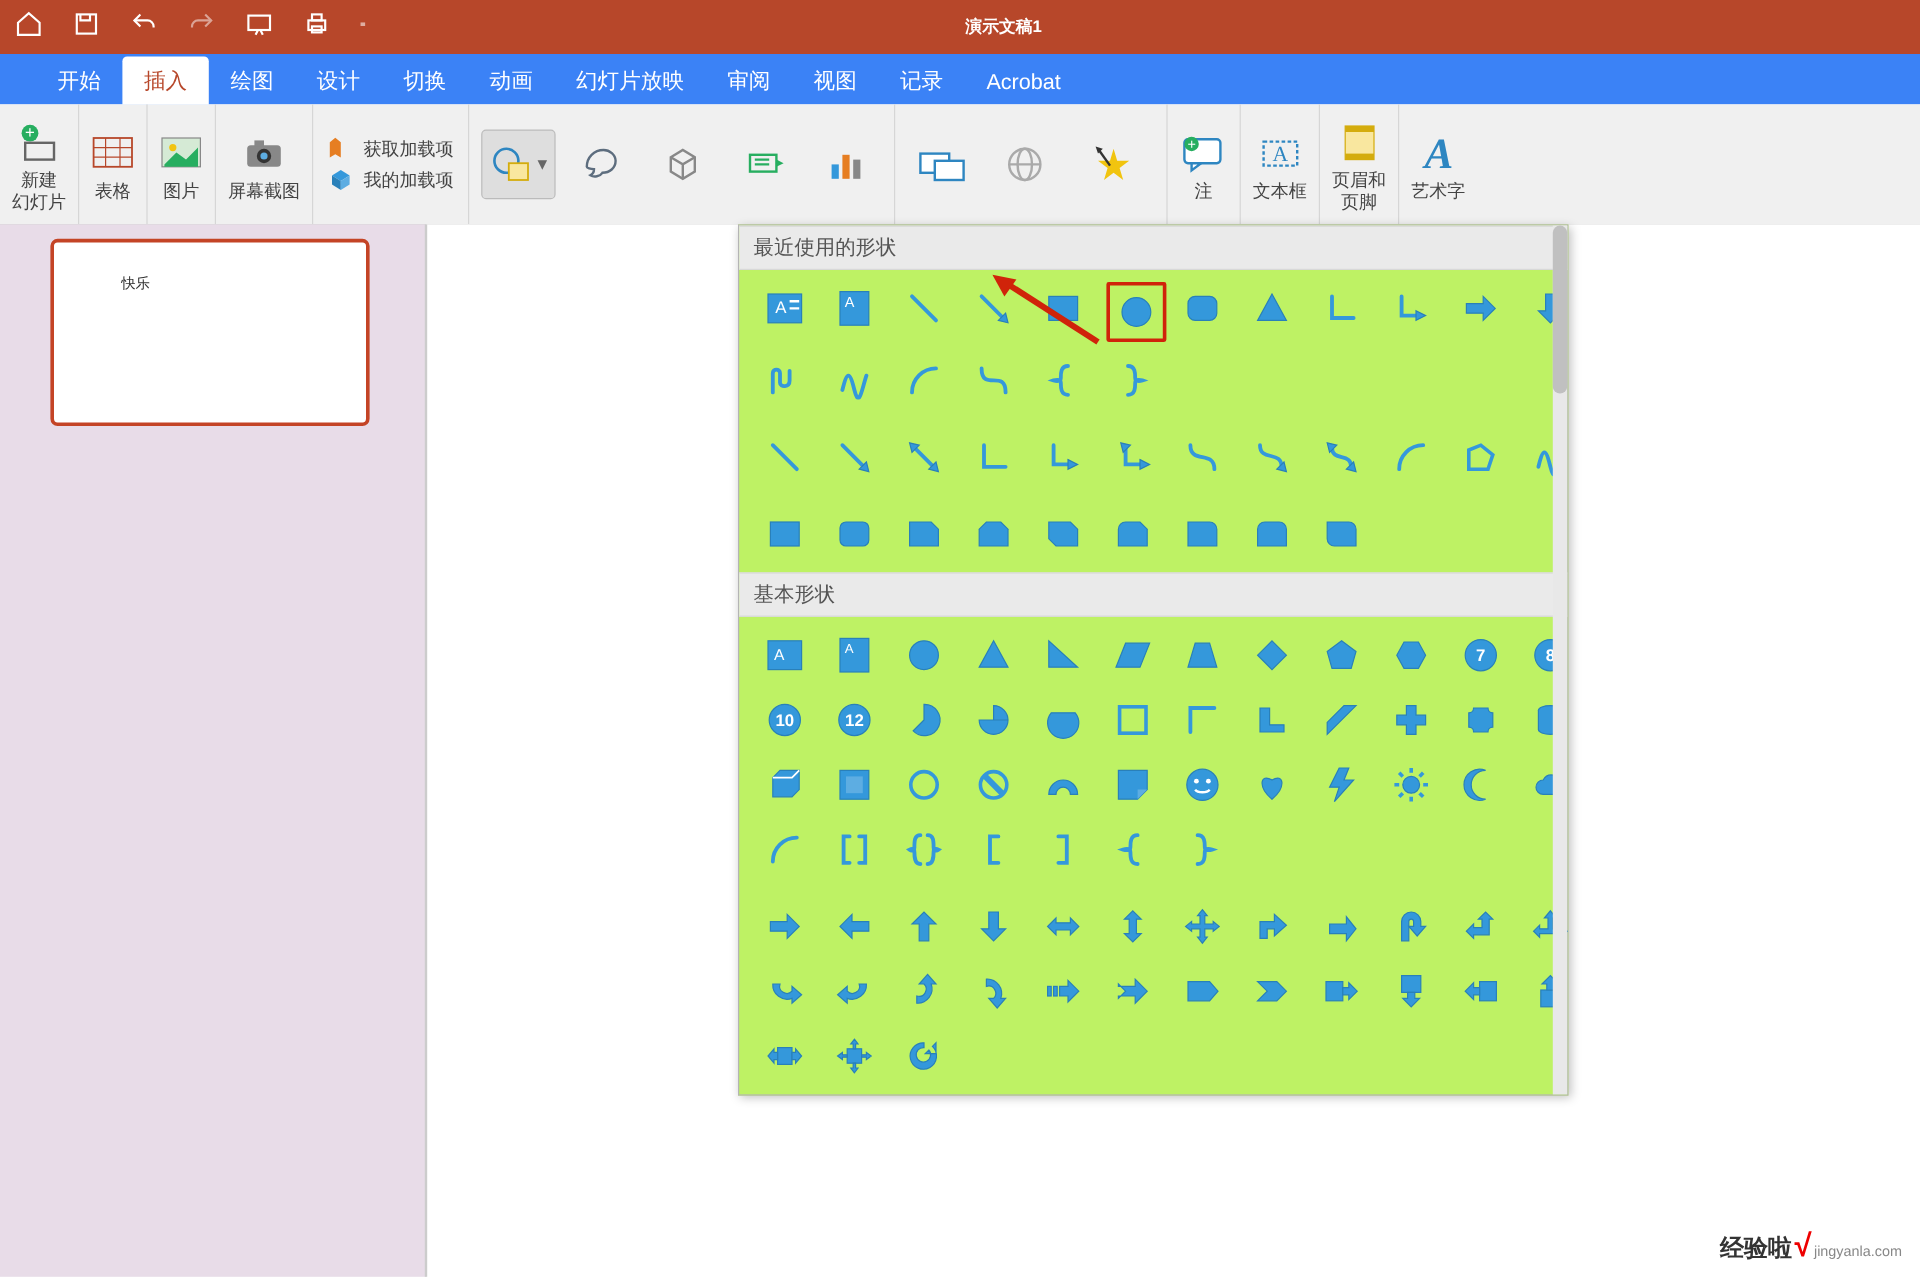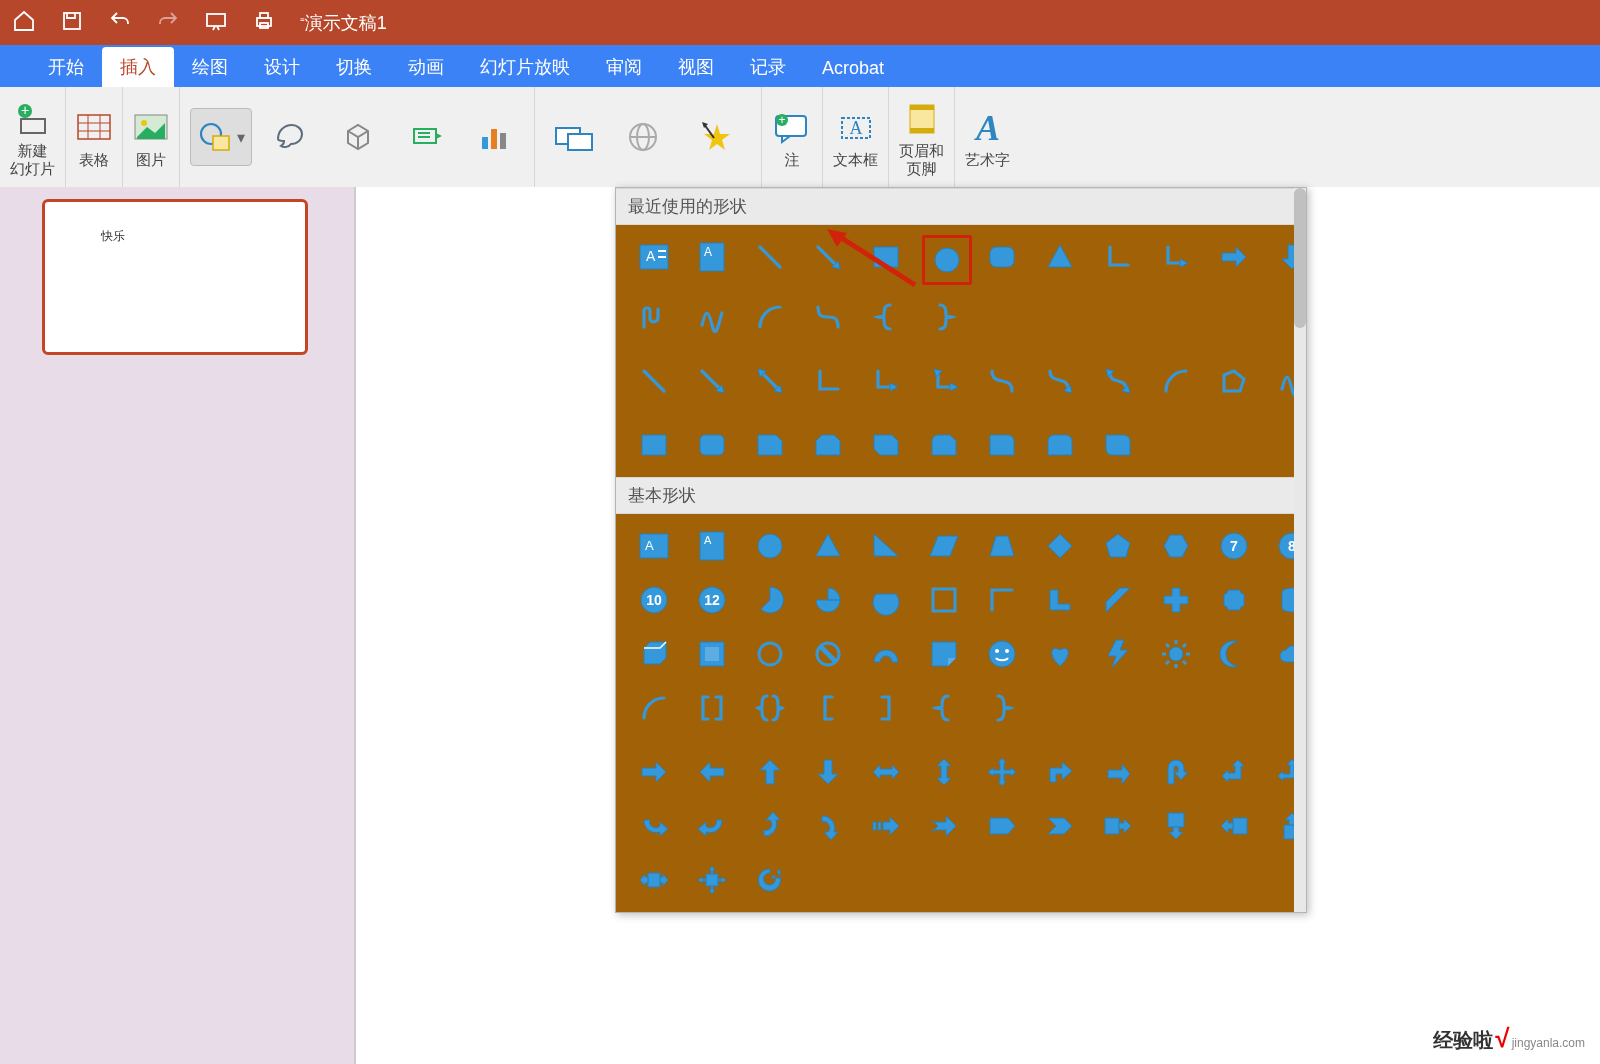--- a/index.html
+++ b/index.html
@@ -1,38 +1,38 @@
 <!DOCTYPE html>
 <html><head>
 <meta charset="utf-8">
 <style>
 html,body{margin:0;padding:0;width:1600px;height:1064px;font-family:"PingFang SC","Microsoft YaHei",sans-serif;background:#fff;overflow:hidden;}
 .titlebar{background:#b7472a;height:45px;display:flex;align-items:center;color:#fff;padding:0 12px;}
 .titlebar .qat{display:flex;align-items:center;gap:24px;}
 .titlebar .qat svg{width:24px;height:24px;fill:none;stroke:#fff;stroke-width:1.8;}
-.titlebar .title{flex:1;text-align:left;font-size:18px;}
+.titlebar .title{flex:1;text-align:center;font-size:14px;font-weight:bold;}
 .tabs{background:#3b82f6;height:42px;display:flex;align-items:flex-end;padding:0 20px 0 30px;}
 .tabs .tab{padding:8px 18px;color:#fff;font-size:18px;cursor:pointer;}
 .tabs .tab.active{background:#fff;color:#b7472a;margin-bottom:0;border-radius:4px 4px 0 0;}
 .ribbon{background:#f0f0f0;height:100px;border-bottom:1px solid #c0c0c0;display:flex;align-items:stretch;}
 .rgroup{display:flex;flex-direction:column;align-items:center;justify-content:center;padding:5px 10px;border-right:1px solid #d6d6d6;}
 .rgroup .bigicon{height:45px;display:flex;align-items:center;justify-content:center;}
 .rgroup .biglabel{font-size:15px;color:#444;text-align:center;line-height:18px;}
 .rgroup.small-items{flex-direction:column;align-items:flex-start;gap:4px;padding:10px 12px;}
 .rgroup.small-items .item{display:flex;align-items:center;gap:8px;font-size:15px;color:#444;}
 .ci{display:inline-block;width:22px;height:22px;}
 .hbtn{display:flex;align-items:center;justify-content:center;width:60px;height:56px;border-radius:4px;}
 .hbtn.active{background:#dedede;border:1px solid #bbb;}
 .workspace{position:absolute;top:187px;left:0;right:0;bottom:0;display:flex;}
 .thumbnails{width:330px;background:#e8dce8;border-right:1px solid #ccc;padding:12px;font-family:Liberation Serif, serif;}
 .thumb{width:260px;height:150px;background:#fff;border:3px solid #c44426;border-radius:6px;margin-left:30px;position:relative;}
 .thumb-inner-text{position:absolute;top:26px;left:56px;font-size:12px;color:#333;}
 .thumb-num{position:absolute;left:-20px;top:0;font-size:16px;color:#333;}
 .canvas{flex:1;background:#fff;border-left:1px solid #ccc;}
-.dropdown{position:absolute;left:615px;top:187px;width:690px;background:#a16207;border:1px solid #b4b4b4;box-shadow:2px 2px 8px rgba(0,0,0,0.25);z-index:10;max-height:840px;}
+.dropdown{position:absolute;left:615px;top:187px;width:690px;background:#bef264;border:1px solid #b4b4b4;box-shadow:2px 2px 8px rgba(0,0,0,0.25);z-index:10;max-height:840px;}
 .dropdown .scroller{position:absolute;right:0;top:0;width:12px;height:100%;background:#e8e8e8;}
 .dropdown .scroller .handle{position:absolute;top:0;left:0;width:12px;height:140px;background:#c0c0c0;border-radius:6px;}
 .dd-header{background:#eaeaea;border-top:1px solid #d8d8d8;border-bottom:1px solid #d8d8d8;padding:6px 12px;font-size:17px;color:#555;}
 .dd-body{padding:10px 16px;display:grid;grid-template-columns:repeat(12,48px);gap:10px 10px;}
 .dd-body .cell{width:44px;height:44px;display:flex;align-items:center;justify-content:center;cursor:pointer;}
 .dd-body .cell.hl{border:3px solid #d0230a;border-radius:2px;}
 .shape{fill:#3498db;stroke:#2980b9;stroke-width:1;}
 .shape-o{fill:none;stroke:#3498db;stroke-width:3;}
 .shape-l{fill:none;stroke:#3498db;stroke-width:3.2;stroke-linecap:round;}
 .shape-white{fill:#fff;font-size:14px;font-weight:bold;text-anchor:middle;dominant-baseline:middle;}
@@ -119,20 +119,47 @@
   <div class="rgroup">
     <div class="bigicon">
         <svg width="36" height="30">
           <rect x="2" y="2" width="32" height="24" fill="#d5ead5" stroke="#888"></rect>
           <circle cx="11" cy="10" r="3" fill="#f1c40f"></circle>
           <polyline points="4,24 14,14 22,20 32,10 32,26 4,26" fill="#27ae60"></polyline>
         </svg>
       </div>
     <div class="biglabel">图片</div>
   </div>
+  <div class="rgroup">
+    <div class="bigicon">
+        <svg width="36" height="30">
+          <rect x="4" y="8" width="28" height="18" fill="#888" rx="3"></rect>
+          <circle cx="18" cy="17" r="6" fill="#333"></circle>
+          <circle cx="18" cy="17" r="3" fill="#5dade2"></circle>
+          <rect x="10" y="4" width="8" height="5" fill="#888"></rect>
+        </svg>
+      </div>
+    <div class="biglabel">屏幕截图</div>
+  </div>
+  <div class="rgroup small-items">
+    <div class="item">
+        <svg class="ci" viewBox="0 0 24 24">
+          <path fill="#e67e22" d="M7 2l5 4v14l-5-3-5 3V6z"></path>
+        </svg>
+        <span>获取加载项</span>
+      </div>
+    <div class="item">
+        <svg class="ci" viewBox="0 0 24 24">
+          <path fill="#3498db" d="M4 8l8-5 8 5-8 5z"></path>
+          <path fill="#2980b9" d="M4 8v8l8 5V13z"></path>
+          <path fill="#5dade2" d="M20 8v8l-8 5V13z"></path>
+        </svg>
+        <span>我的加载项</span>
+      </div>
+  </div>
 
   <div class="rgroup" style="border-right:none;padding:6px 4px 6px 10px">
     <div class="hbtn active">
       <svg width="38" height="38">
           <circle cx="14" cy="16" r="10" fill="none" stroke="#2e86c1" stroke-width="2.2"></circle>
           <rect x="16" y="18" width="16" height="14" fill="#f9e79f" stroke="#d4ac0d" stroke-width="1.5"></rect>
         </svg>
       <span style="color:#666;margin-left:2px">▾</span>
     </div>
   </div>

